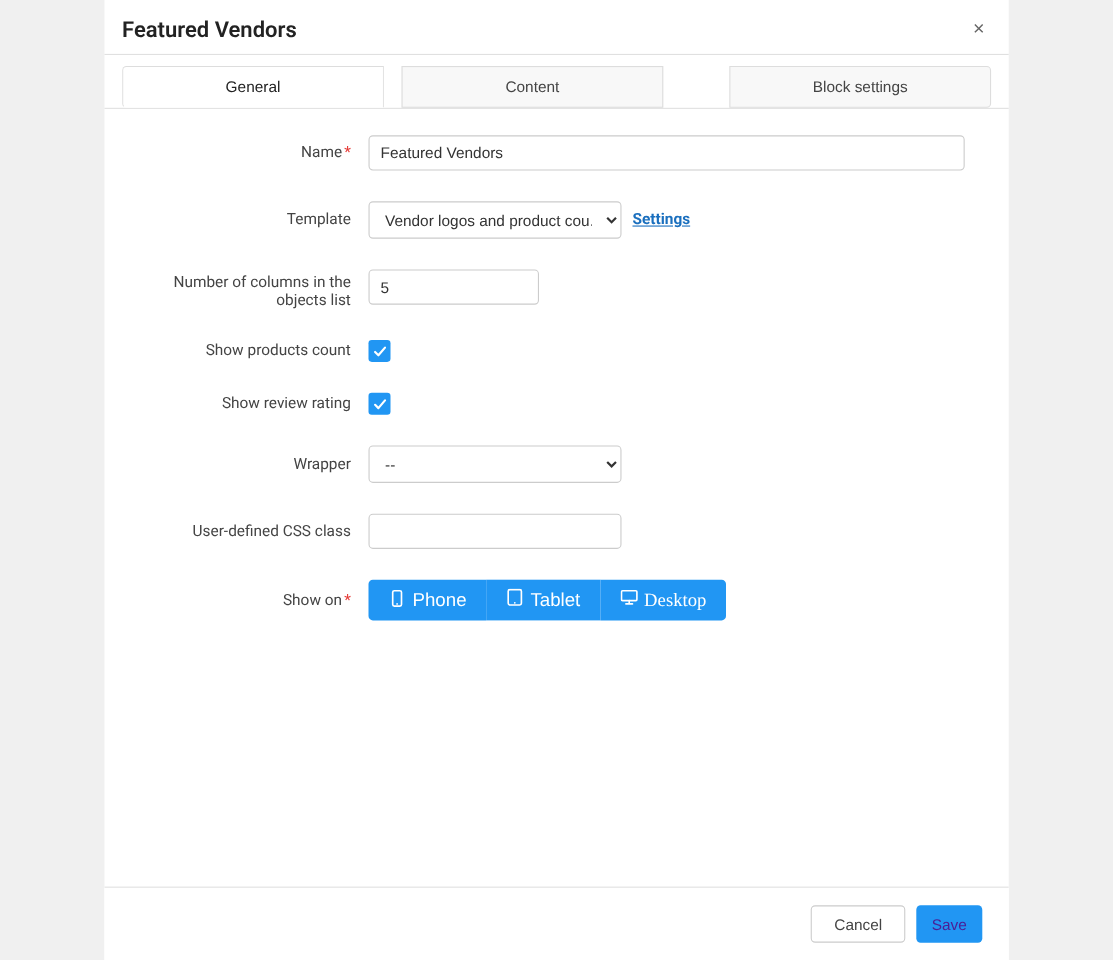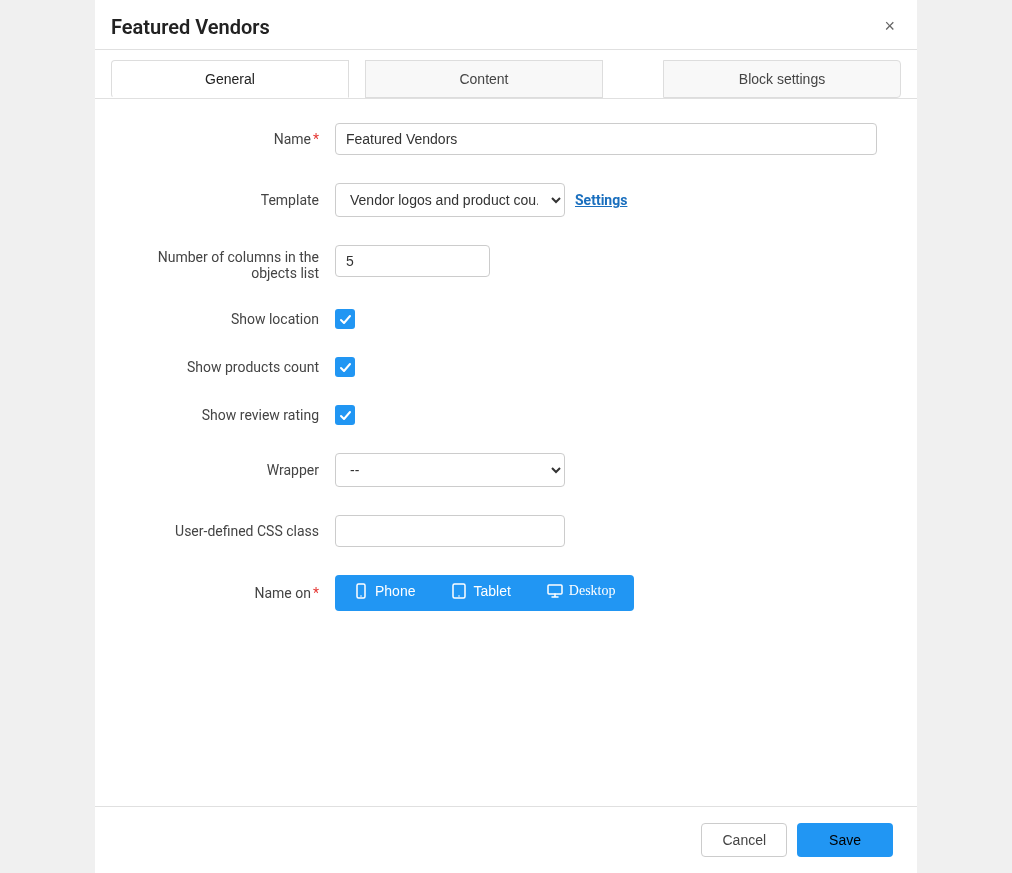--- a/index.html
+++ b/index.html
@@ -136,23 +136,23 @@
     .show-on-group {
       display: flex;
       gap: 0;
     }
     .show-on-btn {
       background: #2196f3;
       color: #fff;
       border: none;
       padding: 8px 18px;
       cursor: pointer;
-      font-size: 14px;
-      display: flex;
-      align-items: flex-start;
+      font-size: 17px;
+      display: flex;
+      align-items: flex-end;
       gap: 6px;
     }
     .show-on-btn:first-child { border-radius: 4px 0 0 4px; }
     .show-on-btn:last-child { border-radius: 0 4px 4px 0; font-family: Liberation Serif, serif; }
     .modal-footer {
       border-top: 1px solid #e0e0e0;
       padding: 16px 24px;
       display: flex;
       justify-content: flex-end;
       gap: 10px;
@@ -161,24 +161,24 @@
     .btn-cancel {
       padding: 8px 20px;
       border: 1px solid #ccc;
       background: #fff;
       border-radius: 4px;
       cursor: pointer;
       font-size: 14px;
       color: #444;
     }
     .btn-save {
-      padding: 8px 32px;
+      padding: 8px 14px;
       border: none;
       background: #2196f3;
-      color: #000000;
+      color: #4c1d95;
       border-radius: 4px;
       cursor: pointer;
       font-size: 14px;
       font-weight: 500;
     }
     select.form-control {
       appearance: auto;
       background: #fff;
     }
   </style>
@@ -215,28 +215,20 @@
       <a class="settings-link">Settings</a>
     </div>
 
     <div class="form-row multiline">
       <label class="form-label" style="padding-top:4px;">
         <span>Number of columns in the objects list</span>
       </label>
       <input type="text" class="form-control columns-input" value="5" style="">
     </div>
 
-    <div class="form-row">
-      <label class="form-label">Show location</label>
-      <div class="checkbox-custom">
-        <svg viewBox="0 0 13 13" fill="none" xmlns="http://www.w3.org/2000/svg">
-          <path d="M2 7L5 10L11 3" stroke="white" stroke-width="2" stroke-linecap="round" stroke-linejoin="round"></path>
-        </svg>
-      </div>
-    </div>
 
     <div class="form-row">
       <label class="form-label">Show products count</label>
       <div class="checkbox-custom">
         <svg viewBox="0 0 13 13" fill="none" xmlns="http://www.w3.org/2000/svg">
           <path d="M2 7L5 10L11 3" stroke="white" stroke-width="2" stroke-linecap="round" stroke-linejoin="round"></path>
         </svg>
       </div>
     </div>
 
@@ -256,21 +248,21 @@
       </select>
     </div>
 
     <div class="form-row">
       <label class="form-label">User-defined CSS class</label>
       <input type="text" class="form-control css-input" value="" style="">
     </div>
 
     <div class="form-row">
       <label class="form-label">
-        <span>Name on</span><span class="required">*</span>
+        <span>Show on</span><span class="required">*</span>
       </label>
       <div class="show-on-group">
         <button class="show-on-btn">
           <span style="font-size:15px;">
             <svg width="16" height="16" viewBox="0 0 16 16" fill="none" xmlns="http://www.w3.org/2000/svg">
               <rect x="4" y="1" width="8" height="14" rx="1.5" stroke="white" stroke-width="1.5"></rect>
               <circle cx="8" cy="13" r="0.8" fill="white"></circle>
             </svg>
           </span>
           <span>Phone</span>

